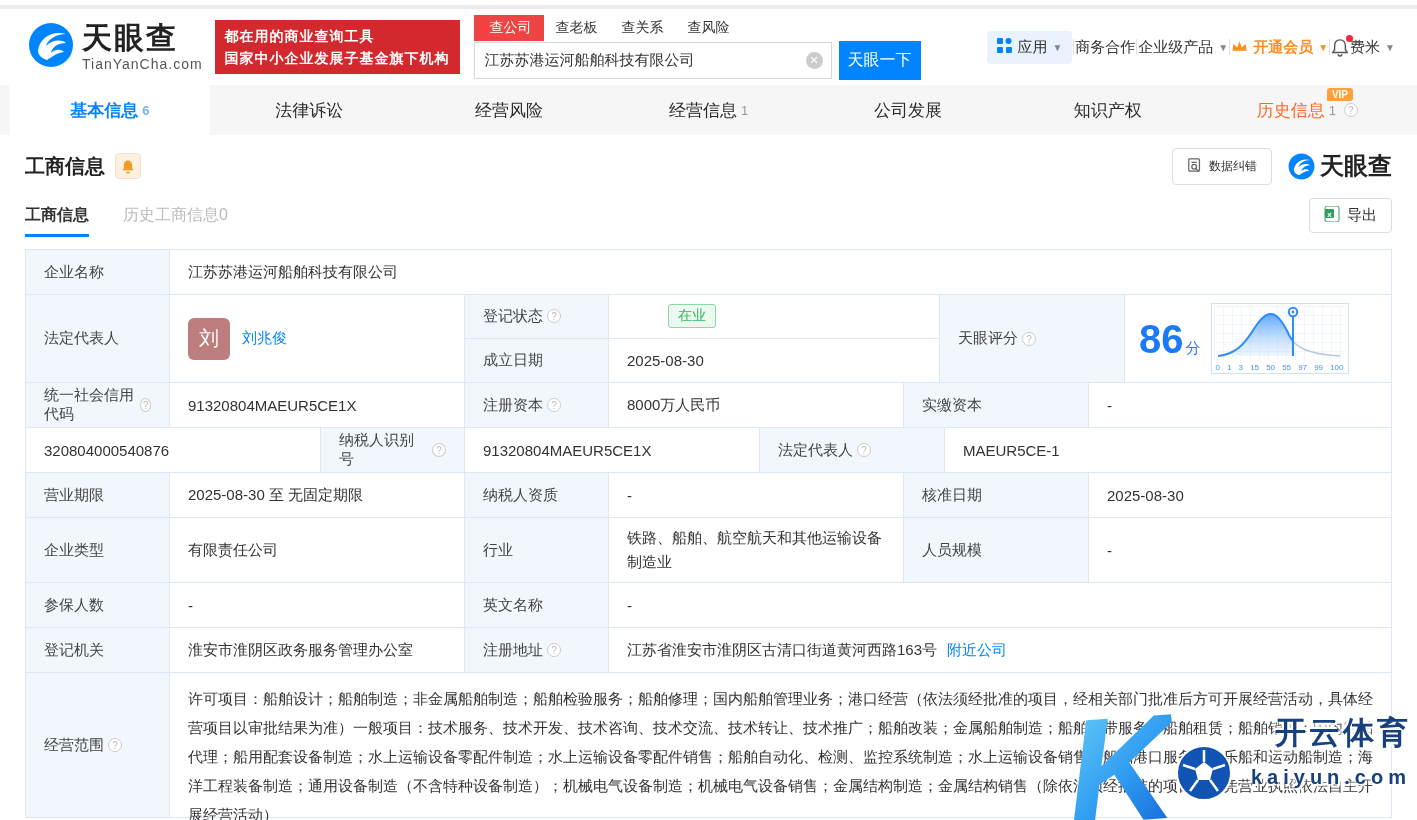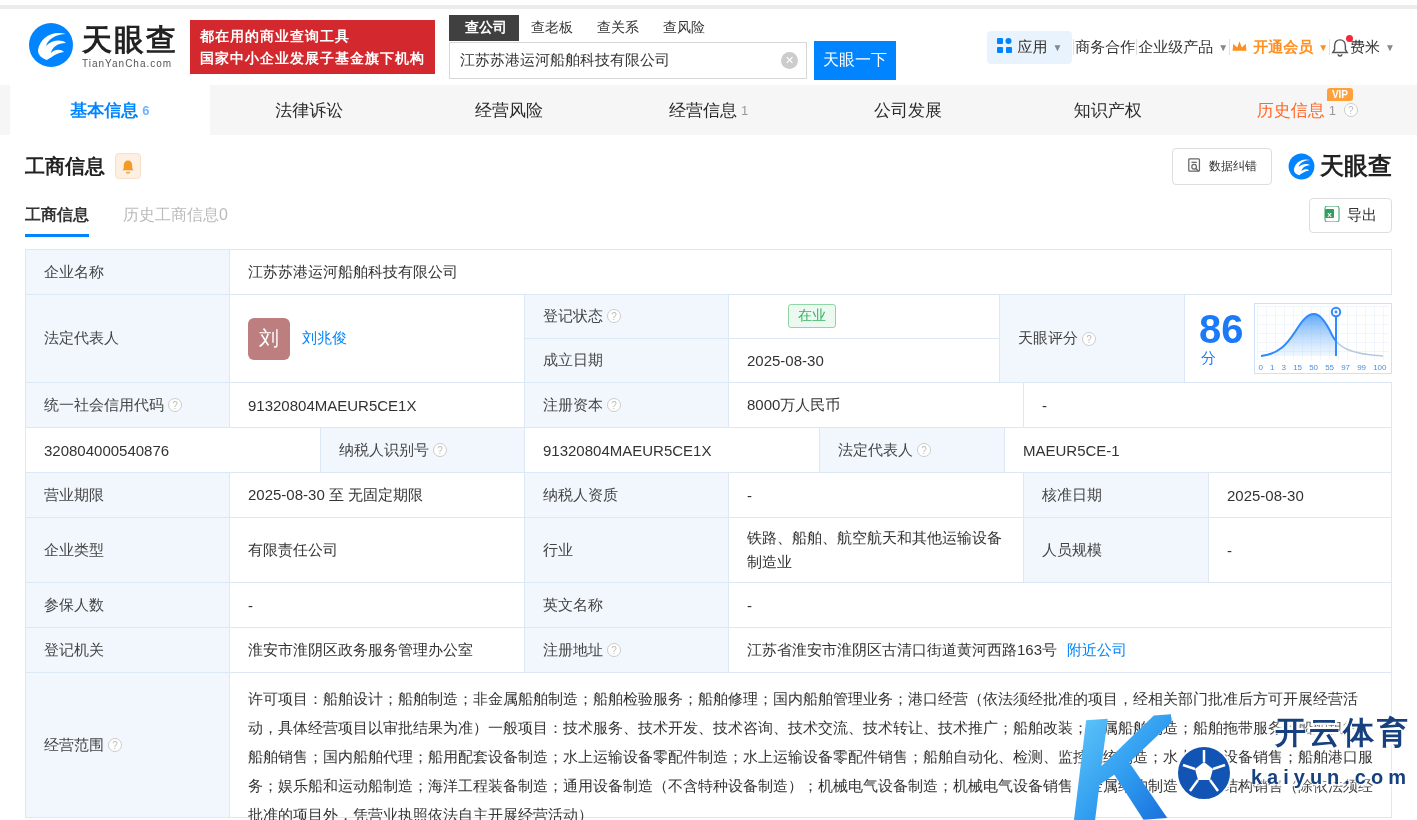--- a/index.html
+++ b/index.html
@@ -8,27 +8,27 @@
   .page { position:relative; width:1417px; height:820px; }
 
   
   .topline { height:9px; border-bottom:4px solid #ececec; background:#fff; }
 
   
   .header { display:flex; align-items:center; height:76px; padding:0 22px 0 28px; background:#fff; }
   .logo { display:flex; align-items:center; gap:8px; }
   .logo-texts { display:flex; flex-direction:column; line-height:1; }
   .logo-cn { font-size:30px; font-weight:bold; color:#222; letter-spacing:2px; }
-  .logo-en { font-size:10px; color:#555; letter-spacing:1px; margin-top:4px; }
+  .logo-en { font-size:14px; color:#555; letter-spacing:1px; margin-top:4px; }
   .banner { background:#d2282e; color:#fff; padding:5px 10px; margin-left:12px;
     font-size:14px; line-height:22px; font-weight:bold; letter-spacing:1px; white-space:nowrap; }
   .search-wrap { margin-left:14px; }
   .search-tabs { display:flex; align-items:flex-end; }
   .search-tab { font-size:14px; color:#333; padding:4px 12px; cursor:pointer; }
-  .search-tab.active { background:#404040; color:#fff; font-weight:bold;padding-left:16px; }
+  .search-tab.active { background:#ef4444; color:#fff; font-weight:normal;padding-left:16px; }
   .search-row { display:flex; align-items:center; }
   .input-box { position:relative; width:358px; }
   .input-box input { width:358px; height:37px; border:1px solid #d7d7d7; font-size:15px;
     padding:0 34px 0 10px; color:#333; outline:none; font-family:inherit; }
   .clear-ic { position:absolute; right:9px; top:10px; width:17px; height:17px; border-radius:50%;
     background:#ccc; color:#fff; font-size:11px; line-height:17px; text-align:center; cursor:pointer; }
   .search-btn { width:82px; height:39px; background:#0084ff; color:#fff; font-size:16px;
     border:none; margin-left:7px; cursor:pointer; font-family:inherit; }
 
   .nav { margin-left:auto; display:flex; align-items:center; gap:1px; font-size:15px; color:#333; white-space:nowrap; }
@@ -74,21 +74,21 @@
     border-radius:4px; padding:7px 14px; font-size:15px; background:#fff; cursor:pointer; }
 
   
   .biz-table { border:1px solid #dde8f6; border-bottom:1px solid #dde8f6; }
   .t-row { display:flex; border-bottom:1px solid #dde8f6; }
   .t-row:last-child { border-bottom:none; }
   .cell { display:flex; align-items:center; padding:0 18px; font-size:15px; border-right:1px solid #dde8f6; }
   .cell:last-child { border-right:none; }
   .lab { background:#f1f7fd; color:#444; }
   .val { background:#fff; color:#333; }
-  .w-l { width:204px; flex:none; }
+  .w-l { width:144px; flex:none; }
   .w-v { width:295px; flex:none; }
   .w-l3 { width:185px; flex:none; }
   .grow { flex:1; }
   .h45 { height:45px; }
   .h65 { height:65px; }
   .link { color:#0084ff; cursor:pointer; text-decoration:none; }
   .badge-green { border:1px solid #8fd8a5; background:#ecf9f0; color:#38b262; font-size:14px;
     padding:2px 9px; border-radius:3px; }
   .avatar { width:42px; height:42px; border-radius:6px; background:#bc7e7e; color:#fff;
     font-size:20px; display:flex; align-items:center; justify-content:center; margin-right:12px; flex:none; }
@@ -356,20 +356,21 @@
         <div class="cell lab w-l">
           <span>统一社会信用代码</span>
             <span class="qm">?</span>
         </div>
         <div class="cell val w-v">91320804MAEUR5CE1X</div>
         <div class="cell lab w-l">
           <span>注册资本</span>
             <span class="qm">?</span>
         </div>
         <div class="cell val w-v">8000万人民币</div>
+        <div class="cell lab w-l3">实缴资本</div>
         <div class="cell val grow">-</div>
       </div>
 
       <div class="t-row h45">
         <div class="cell val w-v">320804000540876</div>
         <div class="cell lab w-l">
           <span>纳税人识别号</span>
             <span class="qm">?</span>
         </div>
         <div class="cell val w-v">91320804MAEUR5CE1X</div>

